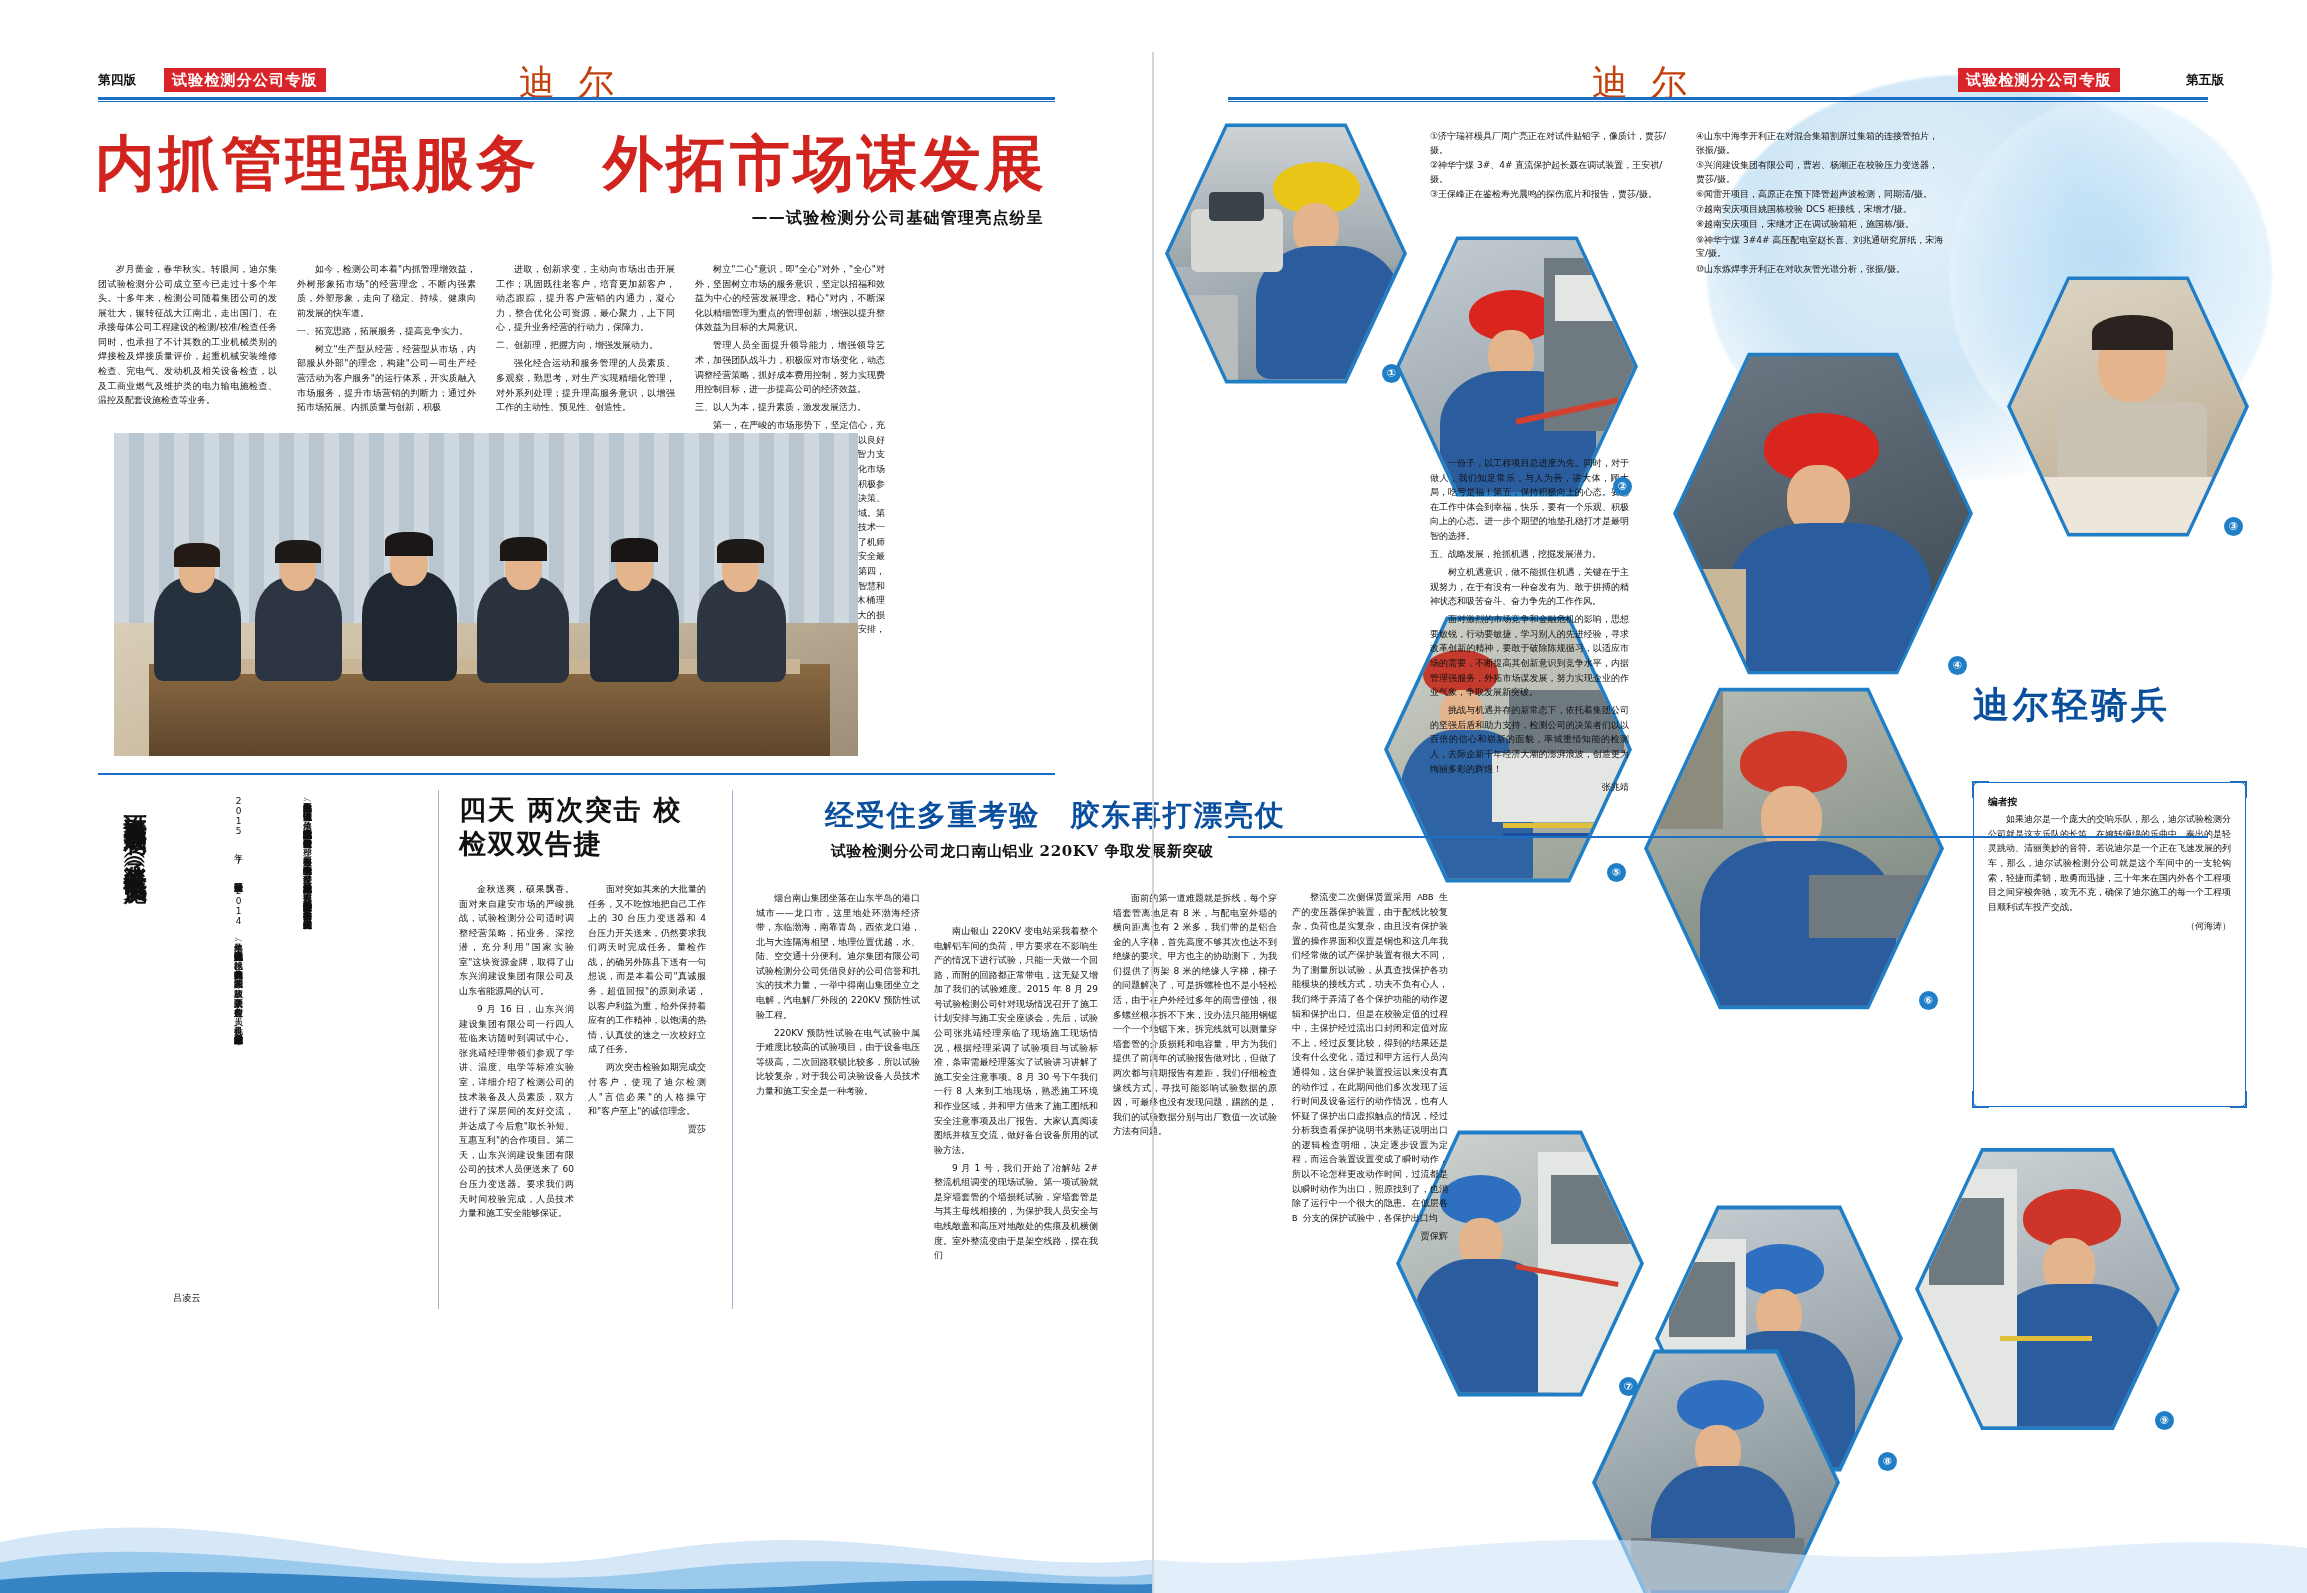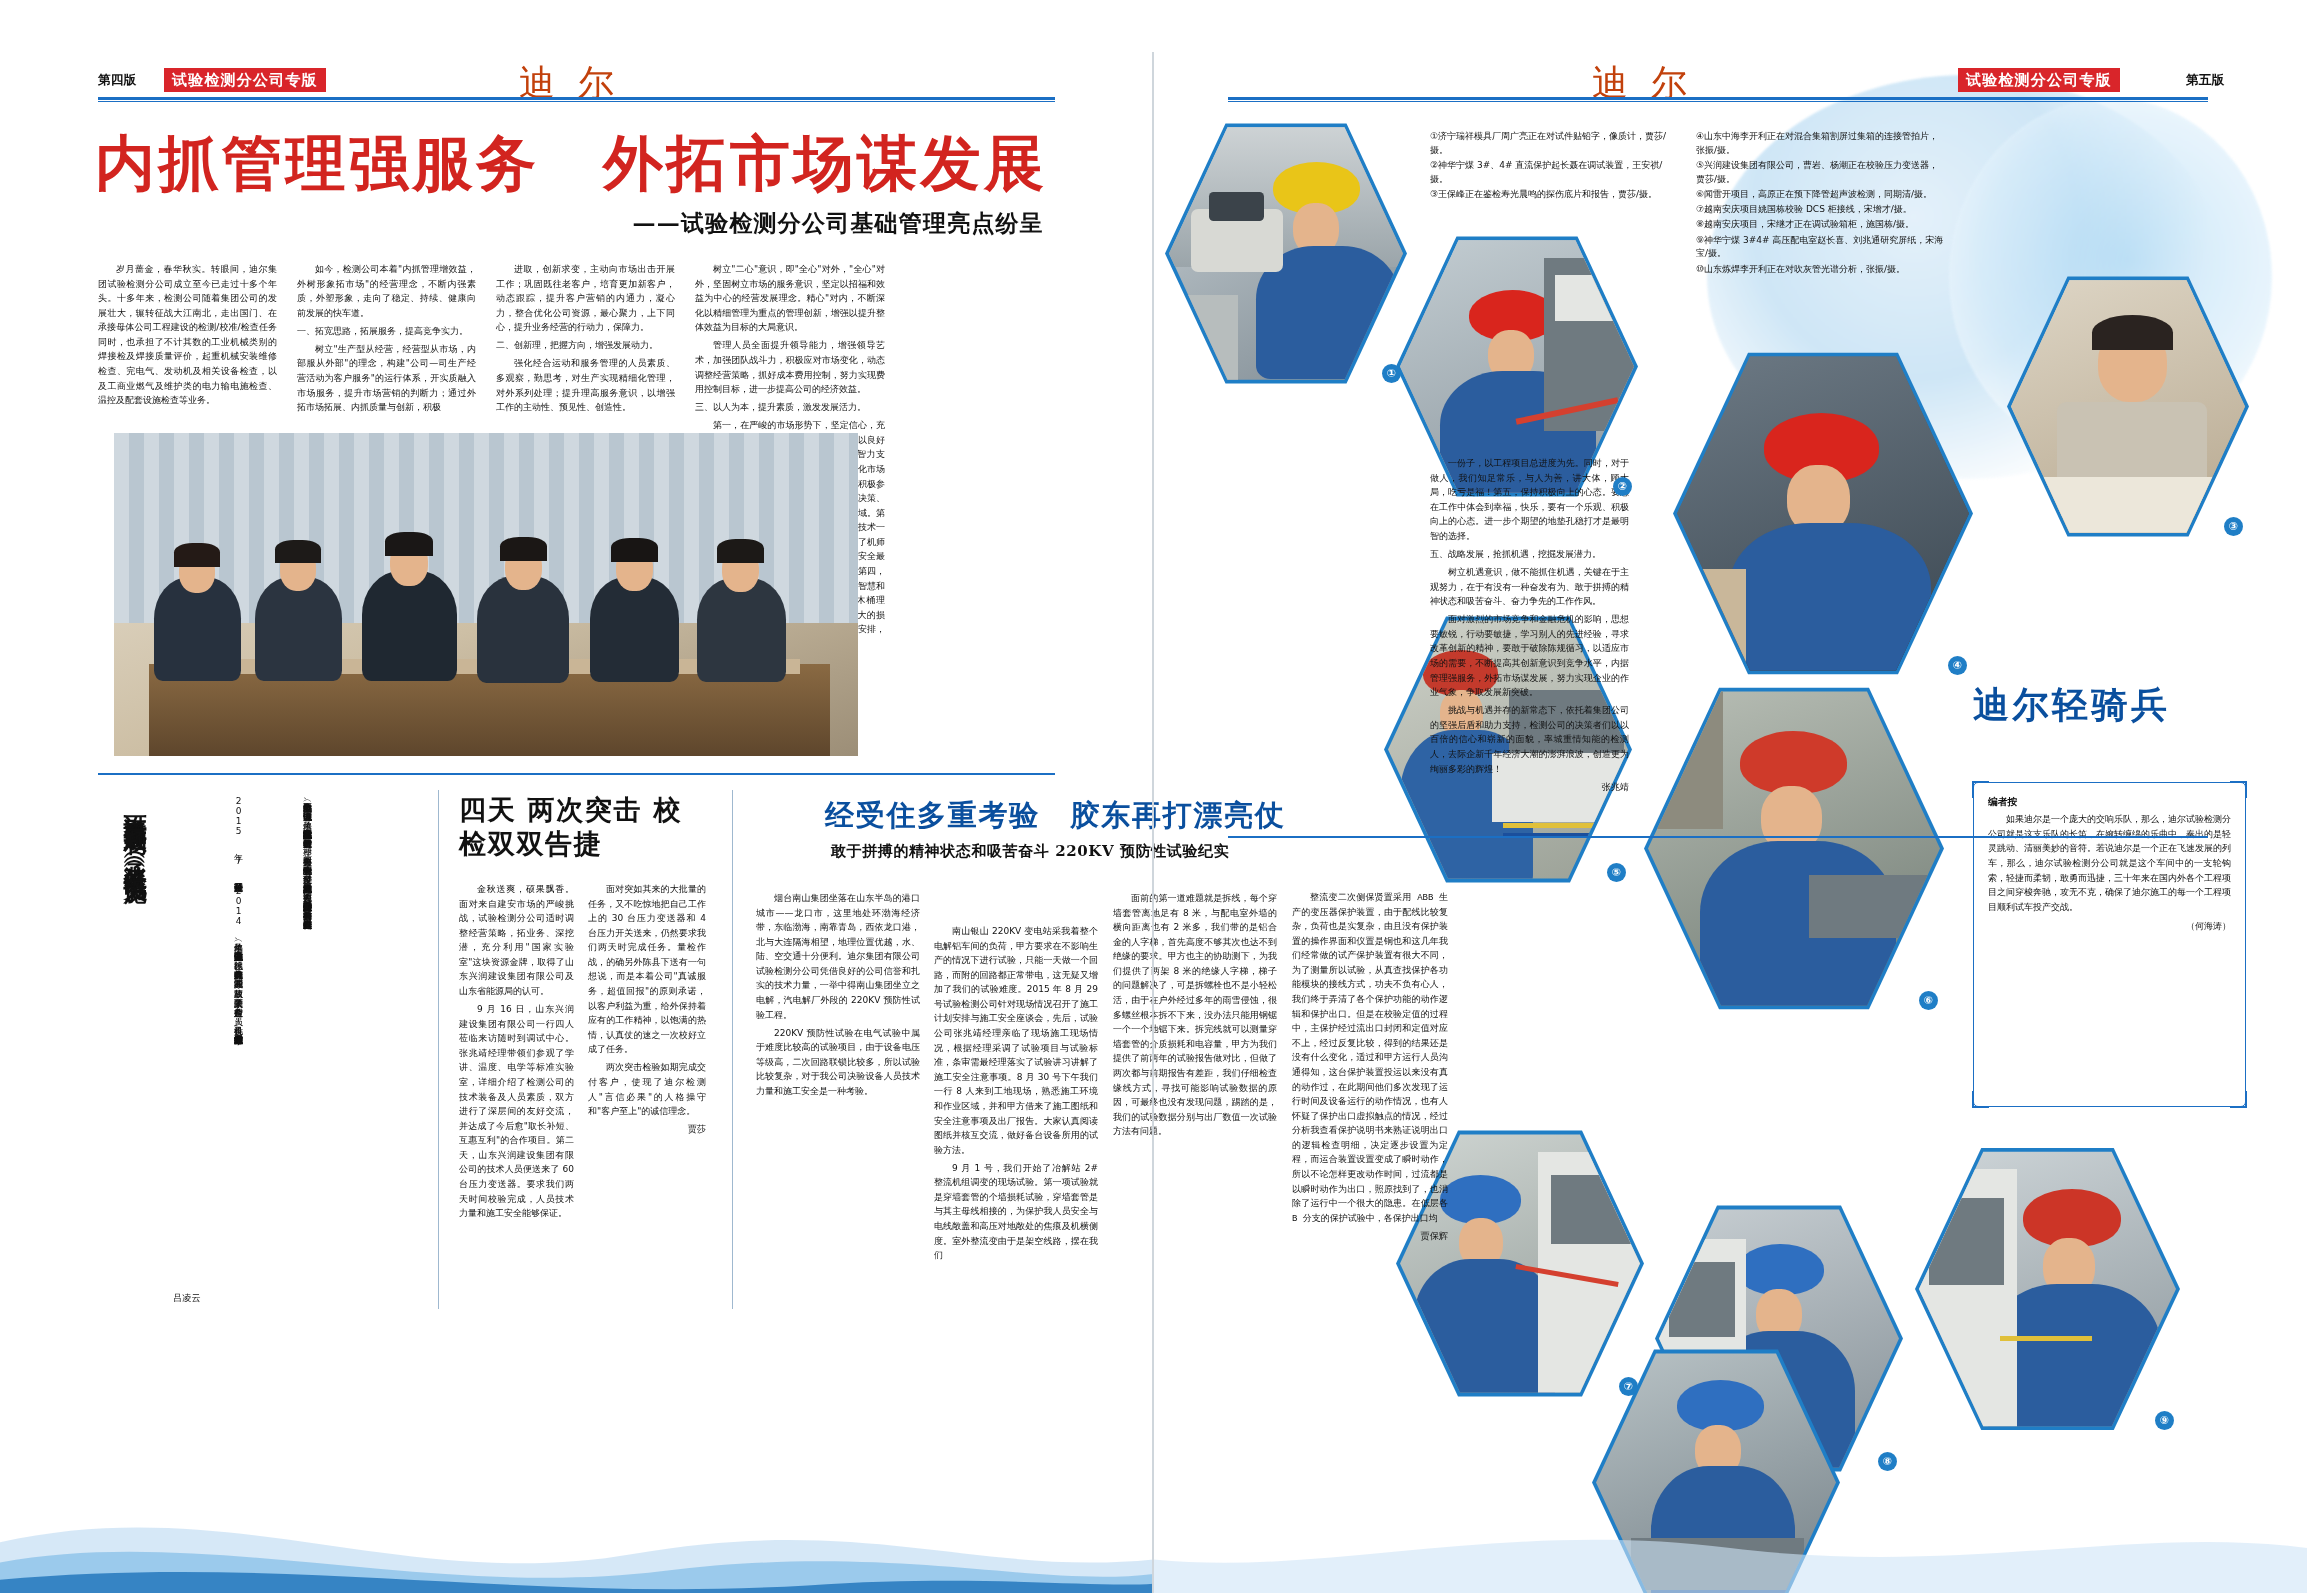--- a/index.html
+++ b/index.html
@@ -15,21 +15,21 @@
   .masthead{position:absolute;top:68px;left:0;width:100%;height:36px;}
   .mh-left-tag,.mh-right-tag{position:absolute;top:0;height:24px;line-height:24px;background:#d9252a;color:#fff;font-size:15px;font-weight:bold;letter-spacing:1.2px;padding:0 8px;}
   .mh-edition{position:absolute;top:0;height:24px;line-height:24px;color:#111;font-size:12.7px;font-weight:bold;}
   .mh-logo{position:absolute;top:-9.2px;font-family:"DejaVu Serif","Liberation Serif",serif;font-size:36px;font-weight:normal;color:#c2410c;letter-spacing:5.8px;}
   .mh-rule{position:absolute;height:2.9px;background:#1b6fc4;}
   .mh-rule2{position:absolute;height:1.2px;background:#1b6fc4;}
 
   
   .headline{position:absolute;left:87px;top:124px;width:957px;}
   .headline h1{margin:8px;font-family:"DejaVu Serif","Liberation Serif",serif;font-size:60px;line-height:1.06;font-weight:bold;color:#d2241f;letter-spacing:3.5px;white-space:nowrap;}
-  .headline .sub{margin-top:12.7px;text-align:right;font-family:"DejaVu Serif","Liberation Serif",serif;font-size:23px;font-weight:bold;color:#111;letter-spacing:1.2px;}
+  .headline .sub{margin-top:12.7px;text-align:right;font-family:"DejaVu Serif","Liberation Serif",serif;font-size:16px;font-weight:bold;color:#111;letter-spacing:1.2px;}
 
   
   .col{position:absolute;font-size:9px;line-height:1.62;color:#111;text-align:justify;font-family:"DejaVu Sans","Liberation Sans",sans-serif;}
   .col p{margin:0 0 3.5px 0;text-indent:2em;}
   .col .nohang{text-indent:0;}
 
   .vtext{writing-mode:vertical-rl;text-orientation:upright;}
 
   
   .photo{position:absolute;overflow:hidden;background:#9fb4c6;}
@@ -365,21 +365,21 @@
   </div>
   <div class="col" style="left:588px;top:882px;width:118px;">
     <p>面对突如其来的大批量的任务，又不吃惊地把自己工作上的 30 台压力变送器和 4 台压力开关送来，仍然要求我们两天时完成任务。量检作战，的确另外陈县下送有一句想说，而是本着公司"真诚服务，超值回报"的原则承诺，以客户利益为重，给外保持着应有的工作精神，以饱满的热情，认真仗的速之一次校好立成了任务。</p>
     <p>两次突击检验如期完成交付客户，使现了迪尔检测人"言信必果"的人格操守和"客户至上"的诚信理念。</p>
     <div class="sign" style="position:static;margin-top:2.3px;">贾莎</div>
   </div>
 
   <div class="vrule" style="left:732px;top:790px;width:1.2px;height:519px;background:#9fb8cf;"></div>
 
   <div class="title-jd" style="left:825px;top:796px;">经受住多重考验　胶东再打漂亮仗</div>
-  <div class="sub-jd" style="left:831px;top:842px;">敢于拼搏的精神状态和吸苦奋斗 220KV 预防性试验纪实</div>
+  <div class="sub-jd" style="left:831px;top:842px;">试验检测分公司龙口南山铝业 220KV 争取发展新突破</div>
 
   <div class="col" style="left:756px;top:891px;width:164px;">
     <p>烟台南山集团坐落在山东半岛的港口城市——龙口市，这里地处环渤海经济带，东临渤海，南靠青岛，西依龙口港，北与大连隔海相望，地理位置优越，水、陆、空交通十分便利。迪尔集团有限公司试验检测分公司凭借良好的公司信誉和扎实的技术力量，一举中得南山集团坐立之电解，汽电解厂外段的 220KV 预防性试验工程。</p>
     <p>220KV 预防性试验在电气试验中属于难度比较高的试验项目，由于设备电压等级高，二次回路联锁比较多，所以试验比较复杂，对于我公司决验设备人员技术力量和施工安全是一种考验。</p>
   </div>
   <div class="col" style="left:934px;top:891px;width:164px;margin-top:33px;">
     <p>南山银山 220KV 变电站采我着整个电解铝车间的负荷，甲方要求在不影响生产的情况下进行试验，只能一天做一个回路，而附的回路都正常带电，这无疑又增加了我们的试验难度。2015 年 8 月 29 号试验检测公司针对现场情况召开了施工计划安排与施工安全座谈会，先后，试验公司张兆靖经理亲临了现场施工现场情况，根据经理采调了试验项目与试验标准，条审需最经理落实了试验讲习讲解了施工安全注意事项。8 月 30 号下午我们一行 8 人来到工地现场，熟悉施工环境和作业区域，并和甲方借来了施工图纸和安全注意事项及出厂报告。大家认真阅读图纸并核互交流，做好备台设备所用的试验方法。</p>
     <p>9 月 1 号，我们开始了冶解站 2# 整流机组调变的现场试验。第一项试验就是穿墙套管的个墙损耗试验，穿墙套管是与其主母线相接的，为保护我人员安全与电线敞盖和高压对地敞处的焦痕及机横侧度。室外整流变由于是架空线路，摆在我们</p>
   </div>
   <div class="col" style="left:1113px;top:891px;width:164px;">

